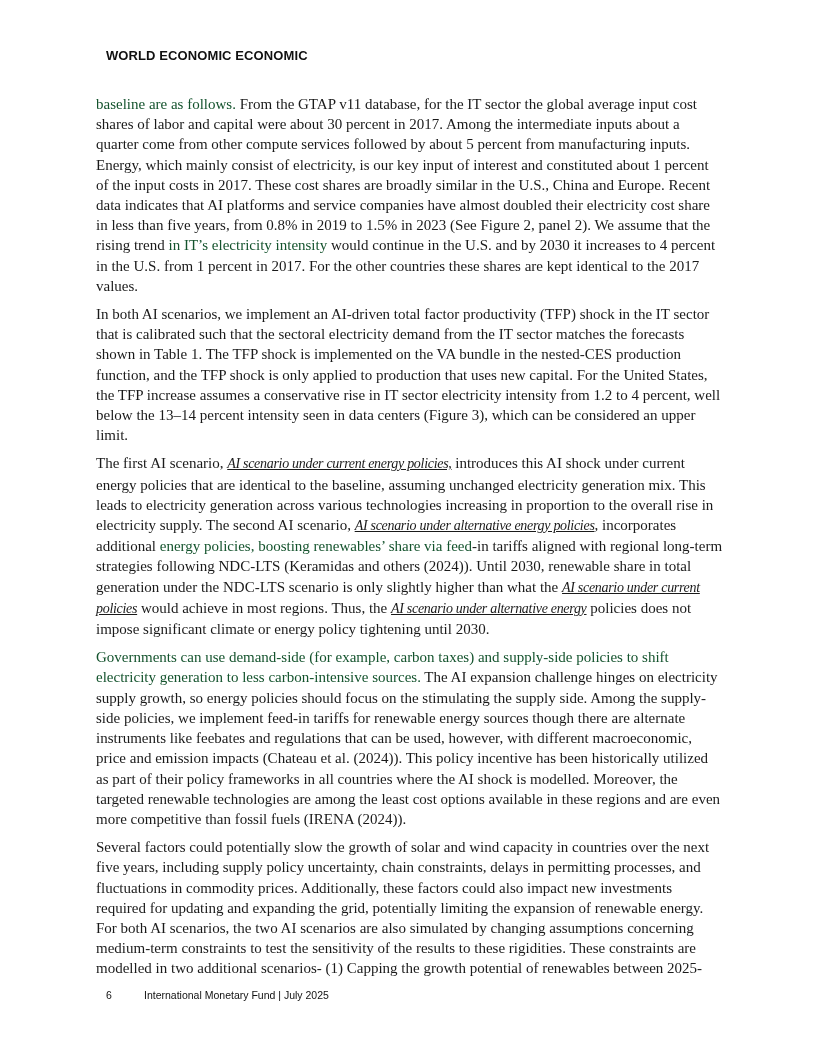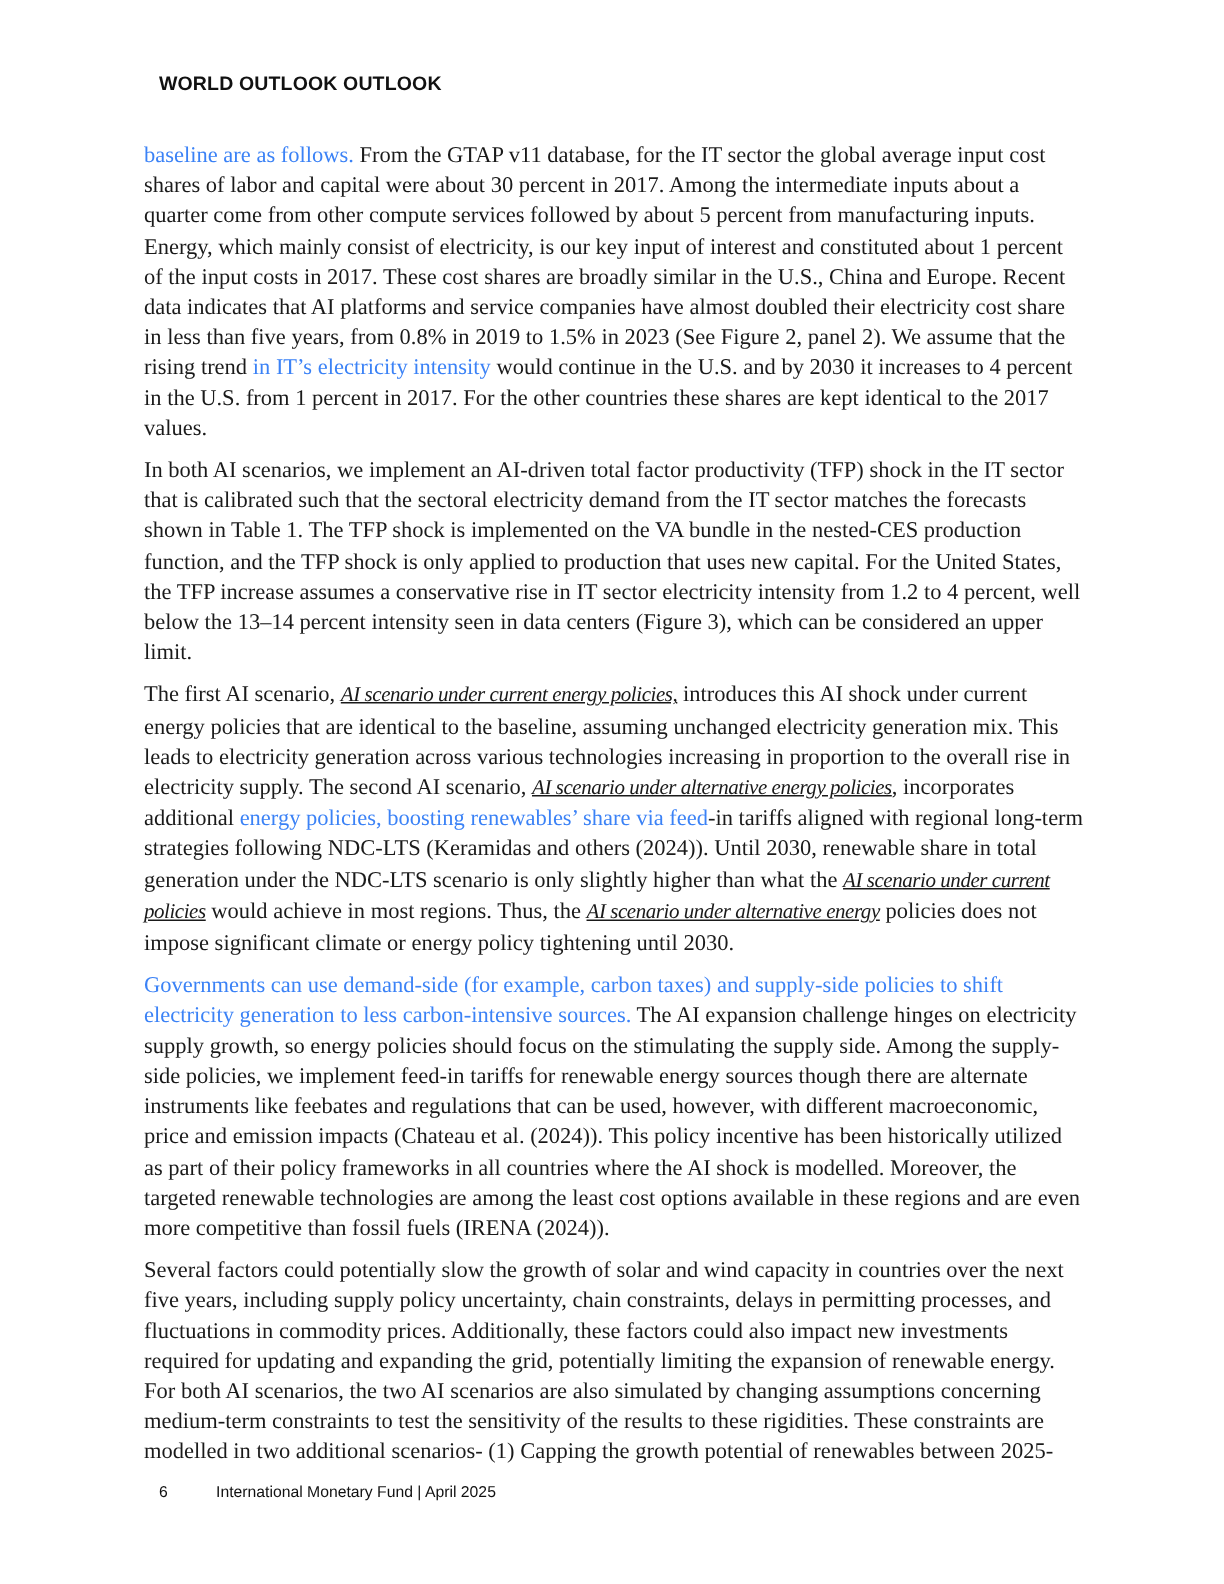--- a/index.html
+++ b/index.html
@@ -8,46 +8,46 @@
     position: absolute; left: 106px; top: 48px;
     font-family: "Liberation Sans", sans-serif; font-weight: bold; font-size: 13px;
     color: #111; letter-spacing: 0.1px;
   }
   .content {
     position: absolute; left: 96px; top: 94px; width: 628px;
     font-family: "Liberation Serif", serif; font-size: 15px; line-height: 20.2px;
     color: #1a1a1a;
   }
   .content p { margin: 0 0 8px 0; text-align: left; }
-  .grey { color: #3b82f6; }
+  .grey { color: #14532d; }
   .it { font-style: italic; font-size: 14px; letter-spacing: -0.3px; text-decoration: underline; }
   .footer {
     position: absolute; left: 106px; top: 989px;
     font-family: "Liberation Sans", sans-serif; font-size: 10.5px; color: #111;
   }
   .footer .pg { display: inline-block; width: 38px; }
 </style>
 </head>
 <body>
 
-<div class="header">WORLD OUTLOOK OUTLOOK</div>
+<div class="header">WORLD ECONOMIC ECONOMIC</div>
 
 <div class="content">
   <p>
     <span class="grey">baseline are as follows.</span><span> From the GTAP v11 database, for the IT sector the global average input cost shares of labor and capital were about 30 percent in 2017. Among the intermediate inputs about a quarter come from other compute services followed by about 5 percent from manufacturing inputs. Energy, which mainly consist of electricity, is our key input of interest and constituted about 1 percent of the input costs in 2017. These cost shares are broadly similar in the U.S., China and Europe. Recent data indicates that AI platforms and service companies have almost doubled their electricity cost share in less than five years, from 0.8% in 2019 to 1.5% in 2023 (See Figure 2, panel 2). We assume that the rising trend </span><span class="grey">in IT’s electricity intensity</span><span> would continue in the U.S. and by 2030 it increases to 4 percent in the U.S. from 1 percent in 2017. For the other countries these shares are kept identical to the 2017 values.</span>
   </p>
   <p>
     <span>In both AI scenarios, we implement an AI-driven total factor productivity (TFP) shock in the IT sector that is calibrated such that the sectoral electricity demand from the IT sector matches the forecasts shown in Table 1.  The TFP shock is implemented on the VA bundle in the nested-CES production function, and the TFP shock is only applied to production that uses new capital. For the United States, the TFP increase assumes a conservative rise in IT sector electricity intensity from 1.2 to 4 percent, well below the 13–14 percent intensity seen in data centers (Figure 3), which can be considered an upper limit.</span>
   </p>
   <p>
     <span>The first AI scenario, </span><span class="it">AI scenario under current energy policies,</span><span> introduces this AI shock under current energy policies that are identical to the baseline, assuming unchanged electricity generation mix. This leads to electricity generation across various technologies increasing in proportion to the overall rise in electricity supply. The second AI scenario, </span><span class="it">AI scenario under alternative energy policies</span><span>, incorporates additional </span><span class="grey">energy policies, boosting renewables’ share via feed</span><span>-in tariffs aligned with regional long-term strategies following NDC-LTS (Keramidas and others (2024)). Until 2030, renewable share in total generation under the NDC-LTS scenario is only slightly higher than what the </span><span class="it">AI scenario under current policies</span><span> would achieve in most regions. Thus, the </span><span class="it">AI scenario under alternative energy</span><span> policies does not impose significant climate or energy policy tightening until 2030.</span>
   </p>
   <p>
     <span class="grey">Governments can use demand-side (for example, carbon taxes) and supply-side policies to shift electricity generation to less carbon-intensive sources.</span><span> The AI expansion challenge hinges on electricity supply growth, so energy policies should focus on the stimulating the supply side. Among the supply-side policies, we implement feed-in tariffs for renewable energy sources though there are alternate instruments like feebates and regulations that can be used, however, with different macroeconomic, price and emission impacts (Chateau et al. (2024)). This policy incentive has been historically utilized as part of their policy frameworks in all countries where the AI shock is modelled. Moreover, the targeted renewable technologies are among the least cost options available in these regions and are even more competitive than fossil fuels (IRENA (2024)).</span>
   </p>
   <p>
     <span>Several factors could potentially slow the growth of solar and wind capacity in countries over the next five years, including supply policy uncertainty, chain constraints, delays in permitting processes, and fluctuations in commodity prices. Additionally, these factors could also impact new investments required for updating and expanding the grid, potentially limiting the expansion of renewable energy. For both AI scenarios, the two AI scenarios are also simulated by changing assumptions concerning medium-term constraints to test the sensitivity of the results to these rigidities. These constraints are modelled in two additional scenarios- (1) Capping the growth potential of renewables between 2025-</span>
   </p>
 </div>
 
 <div class="footer">
-  <span class="pg">6</span><span>International Monetary Fund | April 2025</span>
+  <span class="pg">6</span><span>International Monetary Fund | July 2025</span>
 </div>
 
 </body></html>

